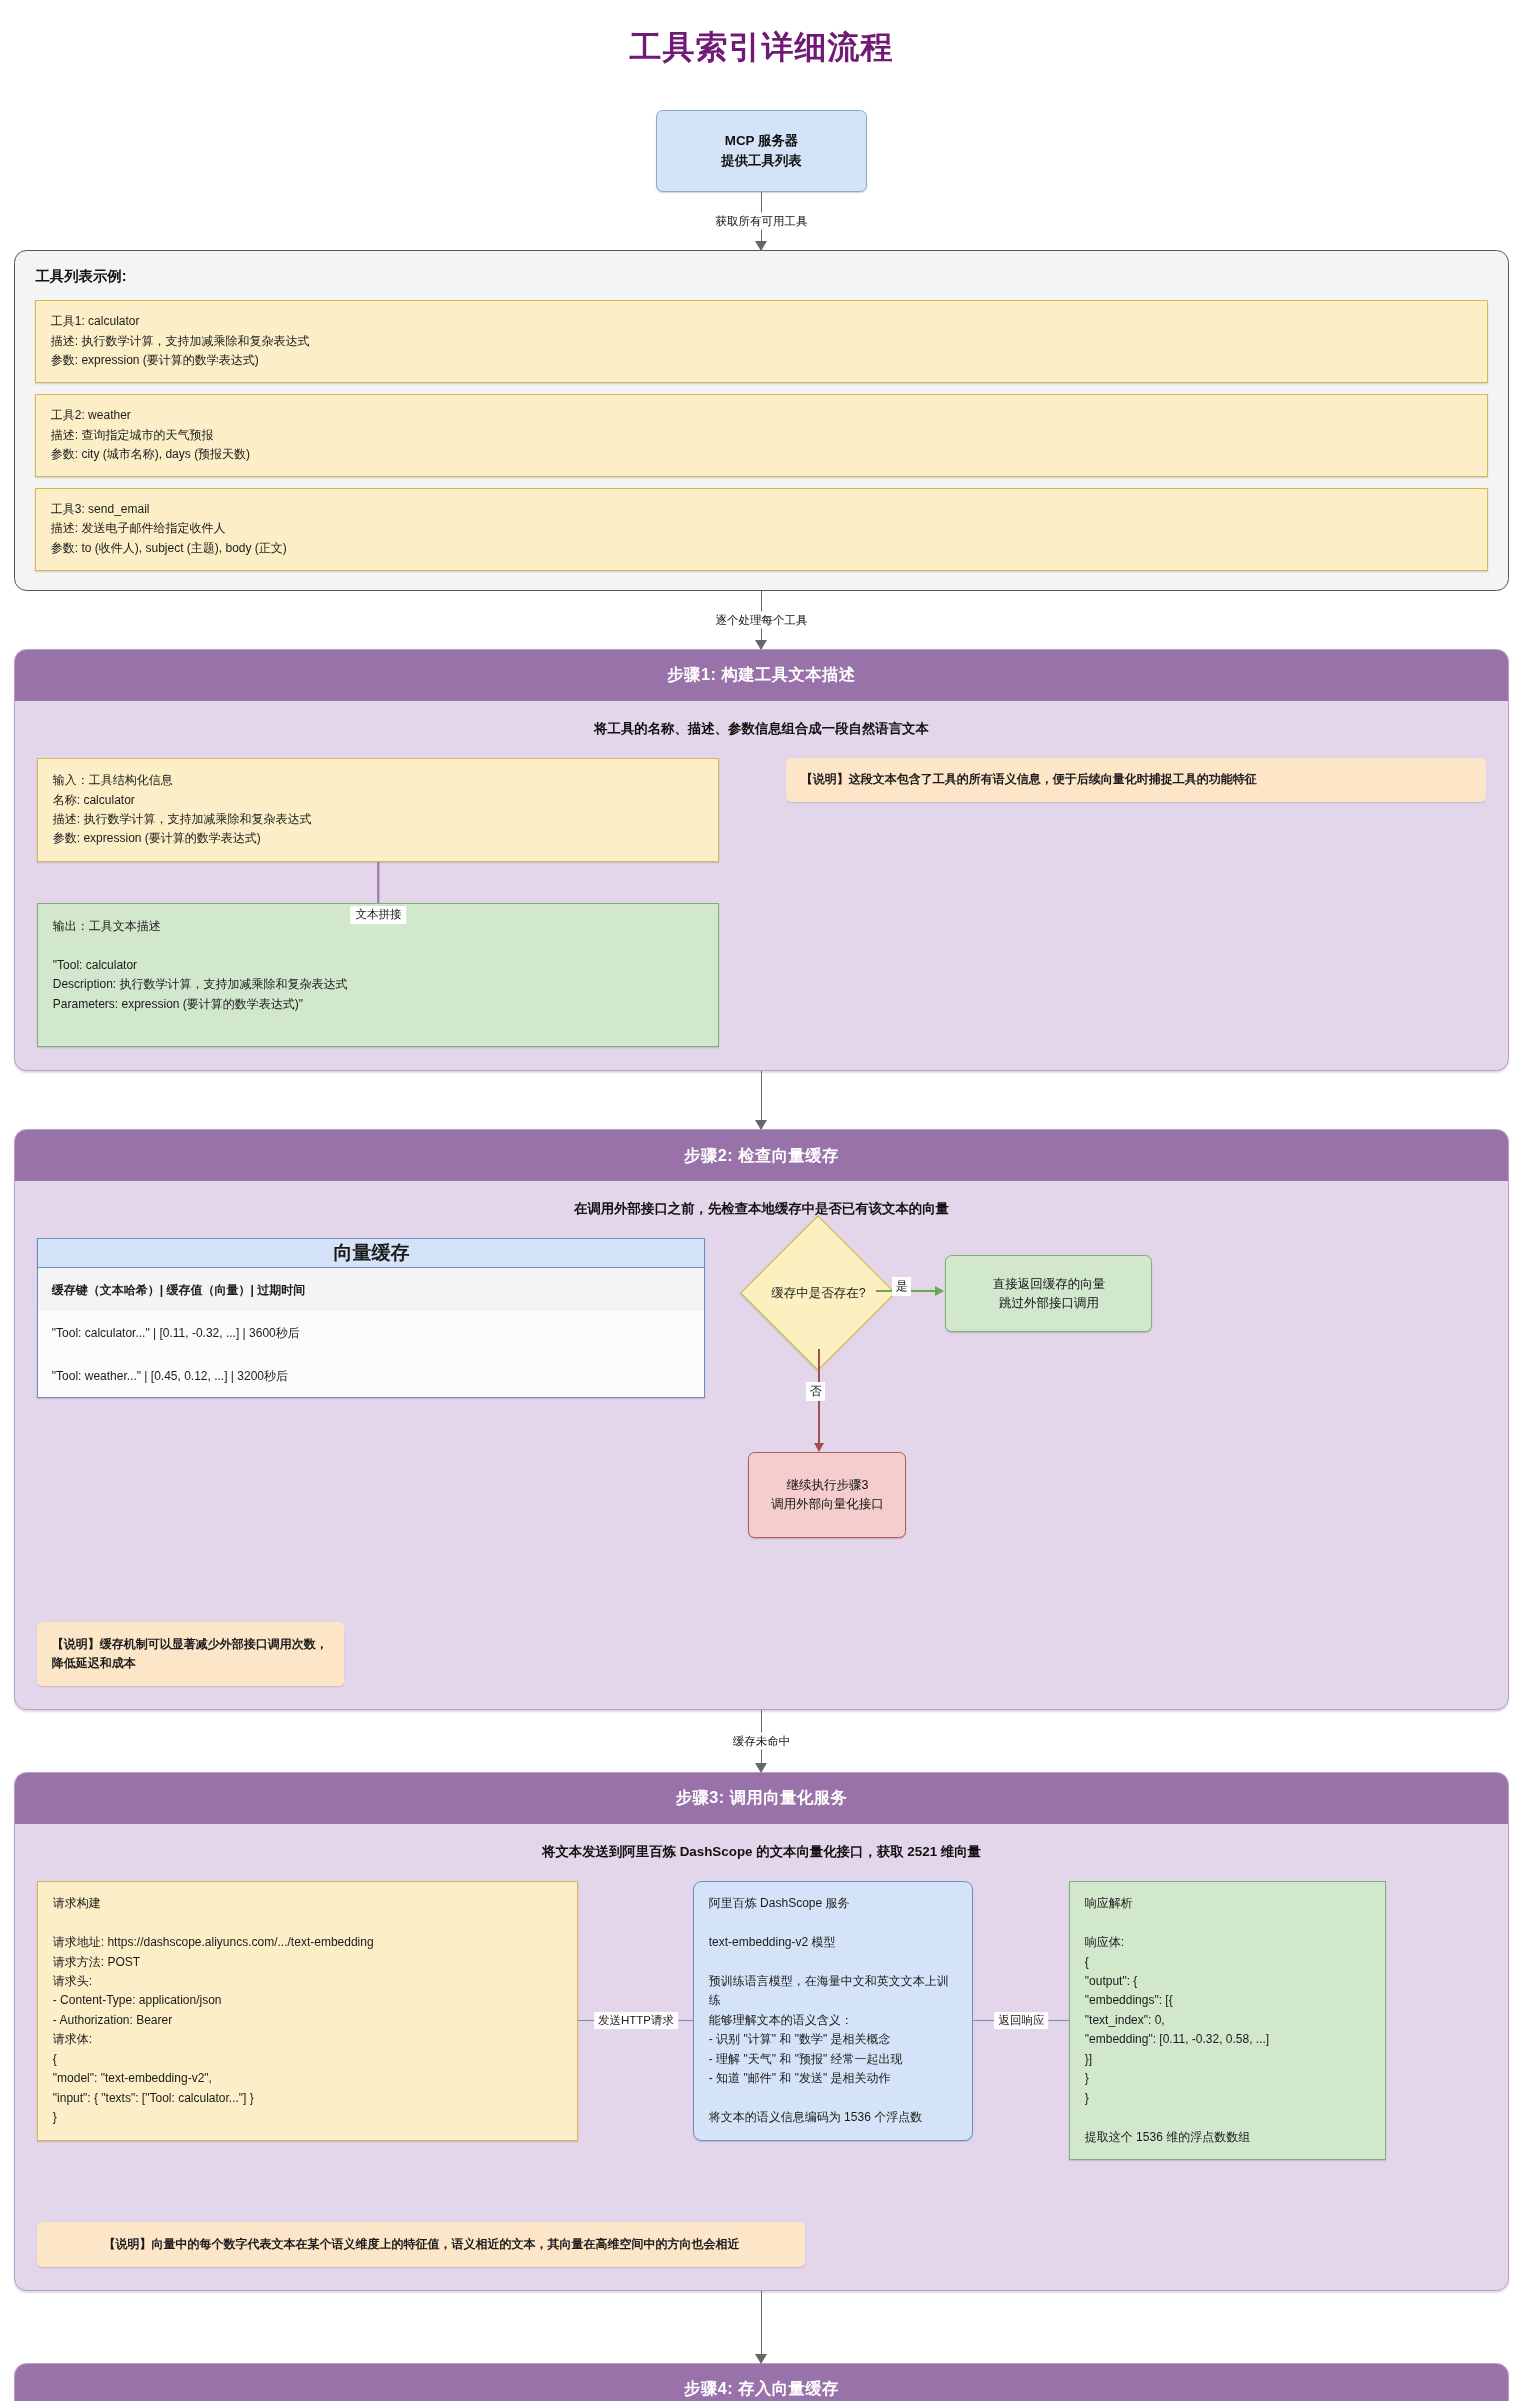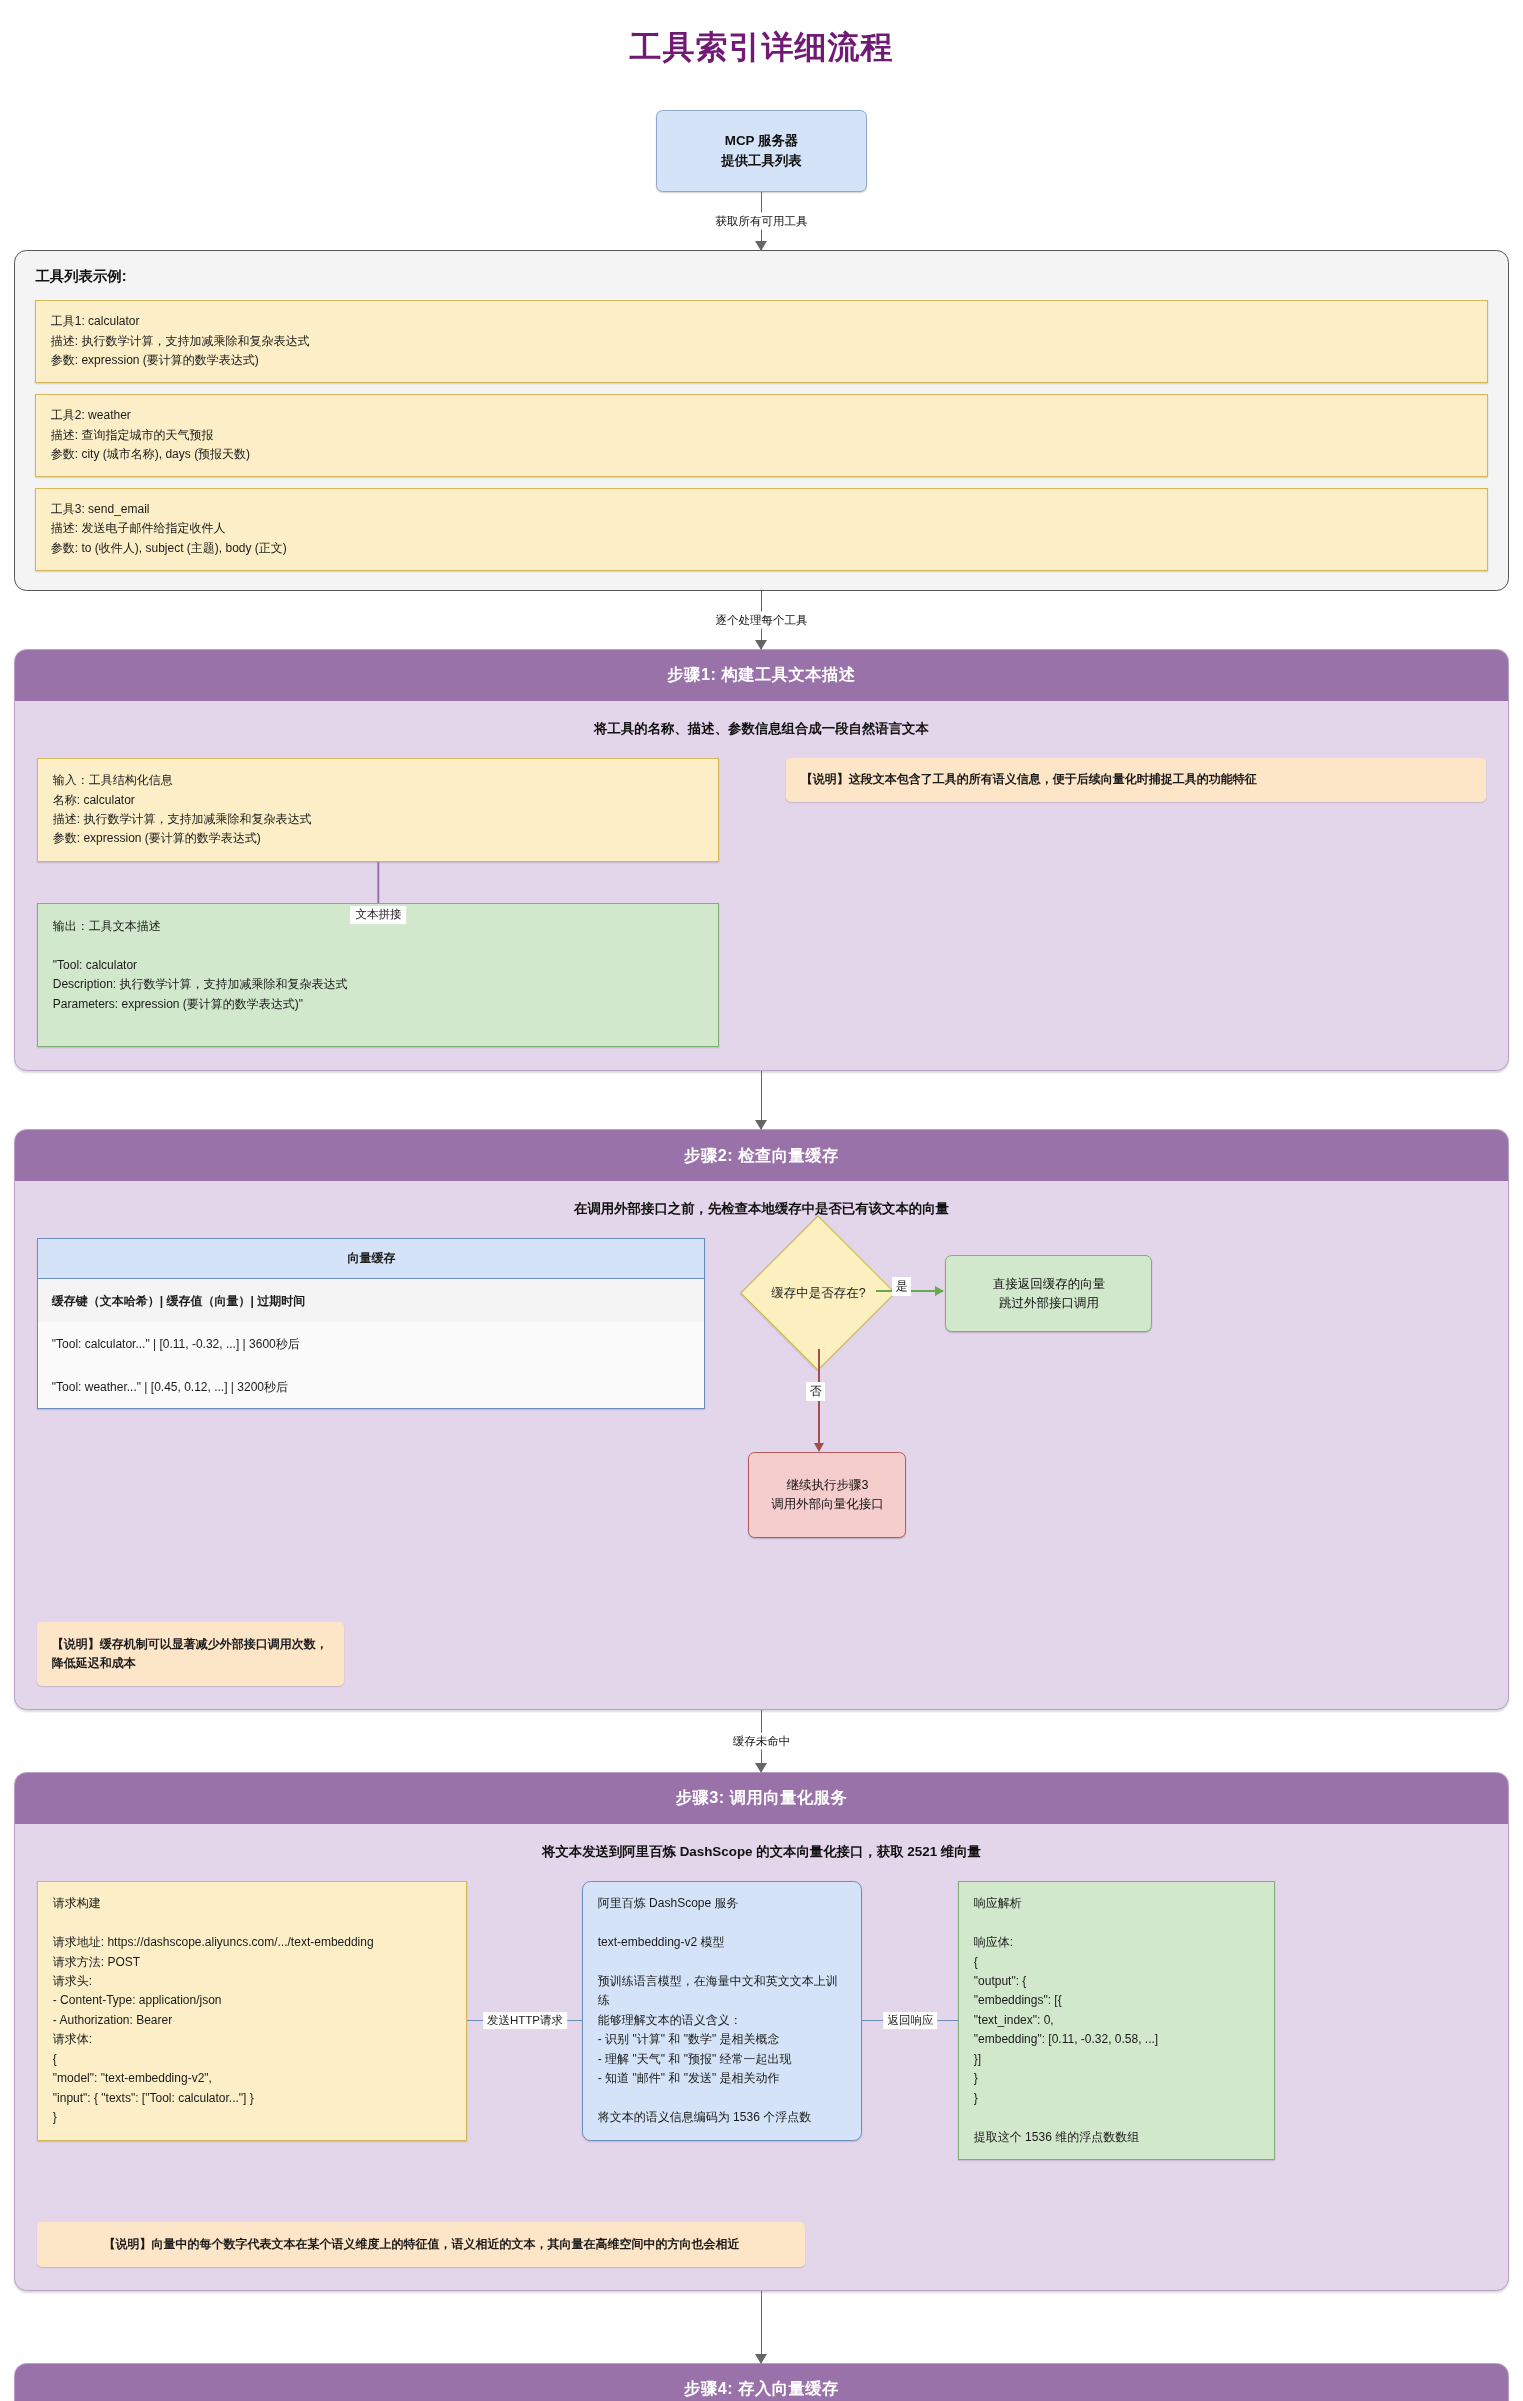--- a/index.html
+++ b/index.html
@@ -111,21 +111,21 @@
   .box-blue   { background:#d4e3f7; border:1px solid #6c8ebf; border-radius:8.6px; }
   .box-note   { background:#fde5c8; border:0; border-radius:4.8px; font-weight:bold; }
 
   
   .vtable {
     background:#fbfbfb; border:1px solid #6c8ebf;
     box-shadow:0 1px 1.4px rgba(0,0,0,.15);
   }
   .vtable-head {
     background:#d4e3f7; text-align:center; font-weight:bold;
-    font-size:12px; padding:11px 0; border-bottom:1px solid #6c8ebf;
+    font-size:19px; padding:1px 0; border-bottom:1px solid #6c8ebf;
   }
   .vtable-row {
     font-size:12px; padding:12.5px 13.4px; line-height:1.5;
   }
   .vtable-row.hdr { background:#f4f4f4; font-weight:bold; }
 
   
   .s1-grid { display:flex; align-items:flex-start; gap:0; }
   .s1-left { width: 682px; position:relative; }
   .s1-right { flex:1; display:flex; align-items:flex-end; padding-left:67px; padding-bottom:4.8px;}
@@ -280,21 +280,21 @@
     <div class="arrow" style="height:62px;">
       <span class="arrow-label">缓存未命中</span>
     </div>
   </div>
 
   <div class="subgraph">
     <div class="subgraph-head">步骤3: 调用向量化服务</div>
     <div class="subgraph-body">
       <div class="subgraph-caption">将文本发送到阿里百炼 DashScope 的文本向量化接口，获取 2521 维向量</div>
       <div class="s3-grid">
-        <div class="box box-yellow" style="width:430px;">请求构建
+        <div class="box box-yellow" style="width:541px;">请求构建
 
 请求地址: https://dashscope.aliyuncs.com/.../text-embedding
 请求方法: POST
 请求头:
 - Content-Type: application/json
 - Authorization: Bearer
 请求体:
 {
 "model": "text-embedding-v2",
 "input": { "texts": ["Tool: calculator..."] }

